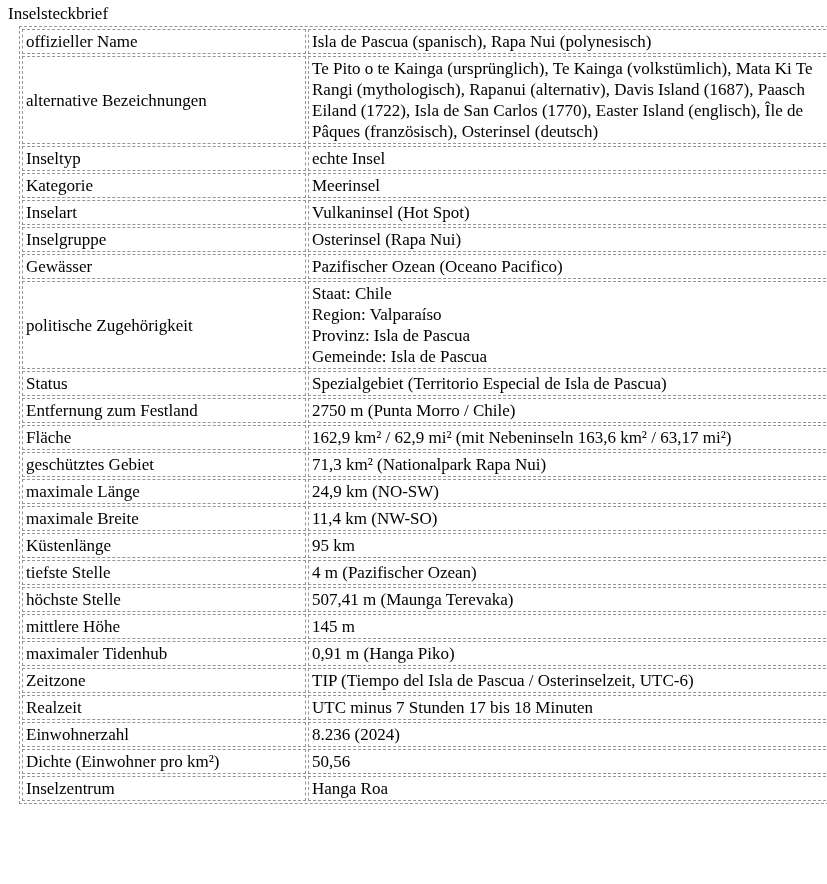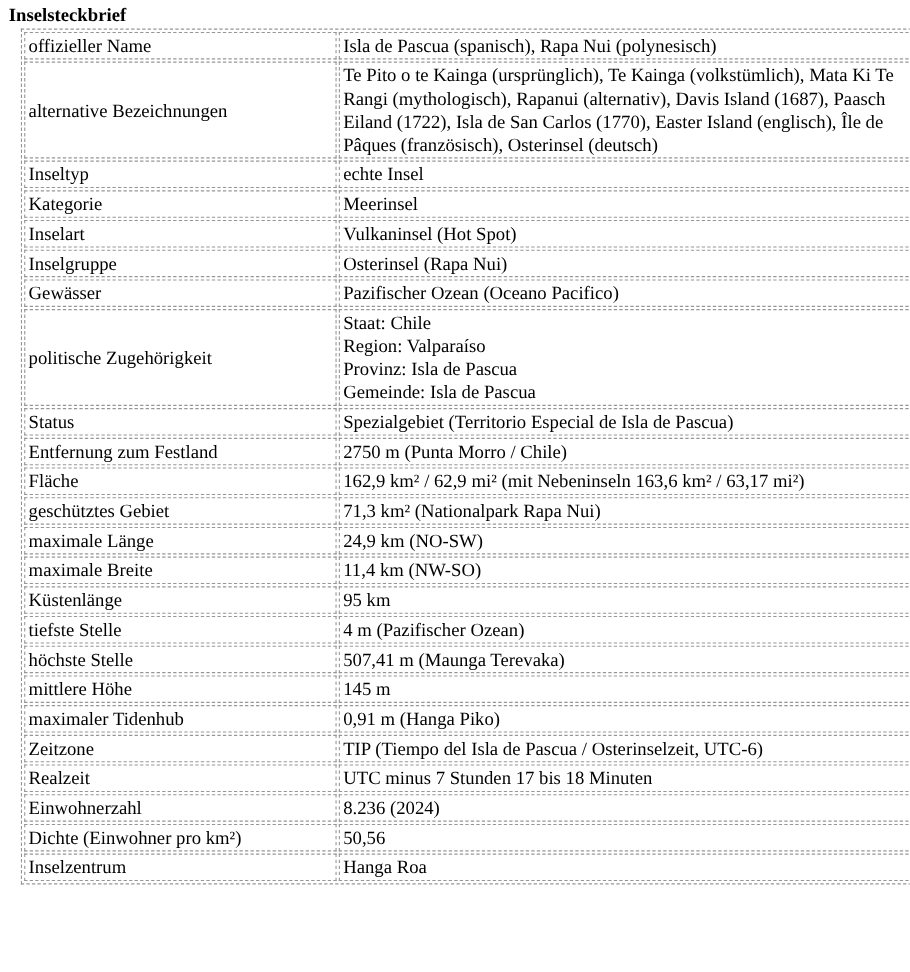--- a/index.html
+++ b/index.html
@@ -9,21 +9,21 @@
     color: #000000;
   }
   body {
     width: 827px;
     min-height: 884px;
     font-family: "Liberation Serif", serif;
   }
   .page-title {
     font-size: 17px;
     line-height: 20px;
-    font-weight: bold;
+    font-weight: normal;
     margin: 4px 0 2px 8px;
   }
   table.profile {
     margin-left: 19px;
     width: 820px;
     table-layout: fixed;
     border-collapse: separate;
     border-spacing: 2px;
     border: 1px dashed #969696;
   }

